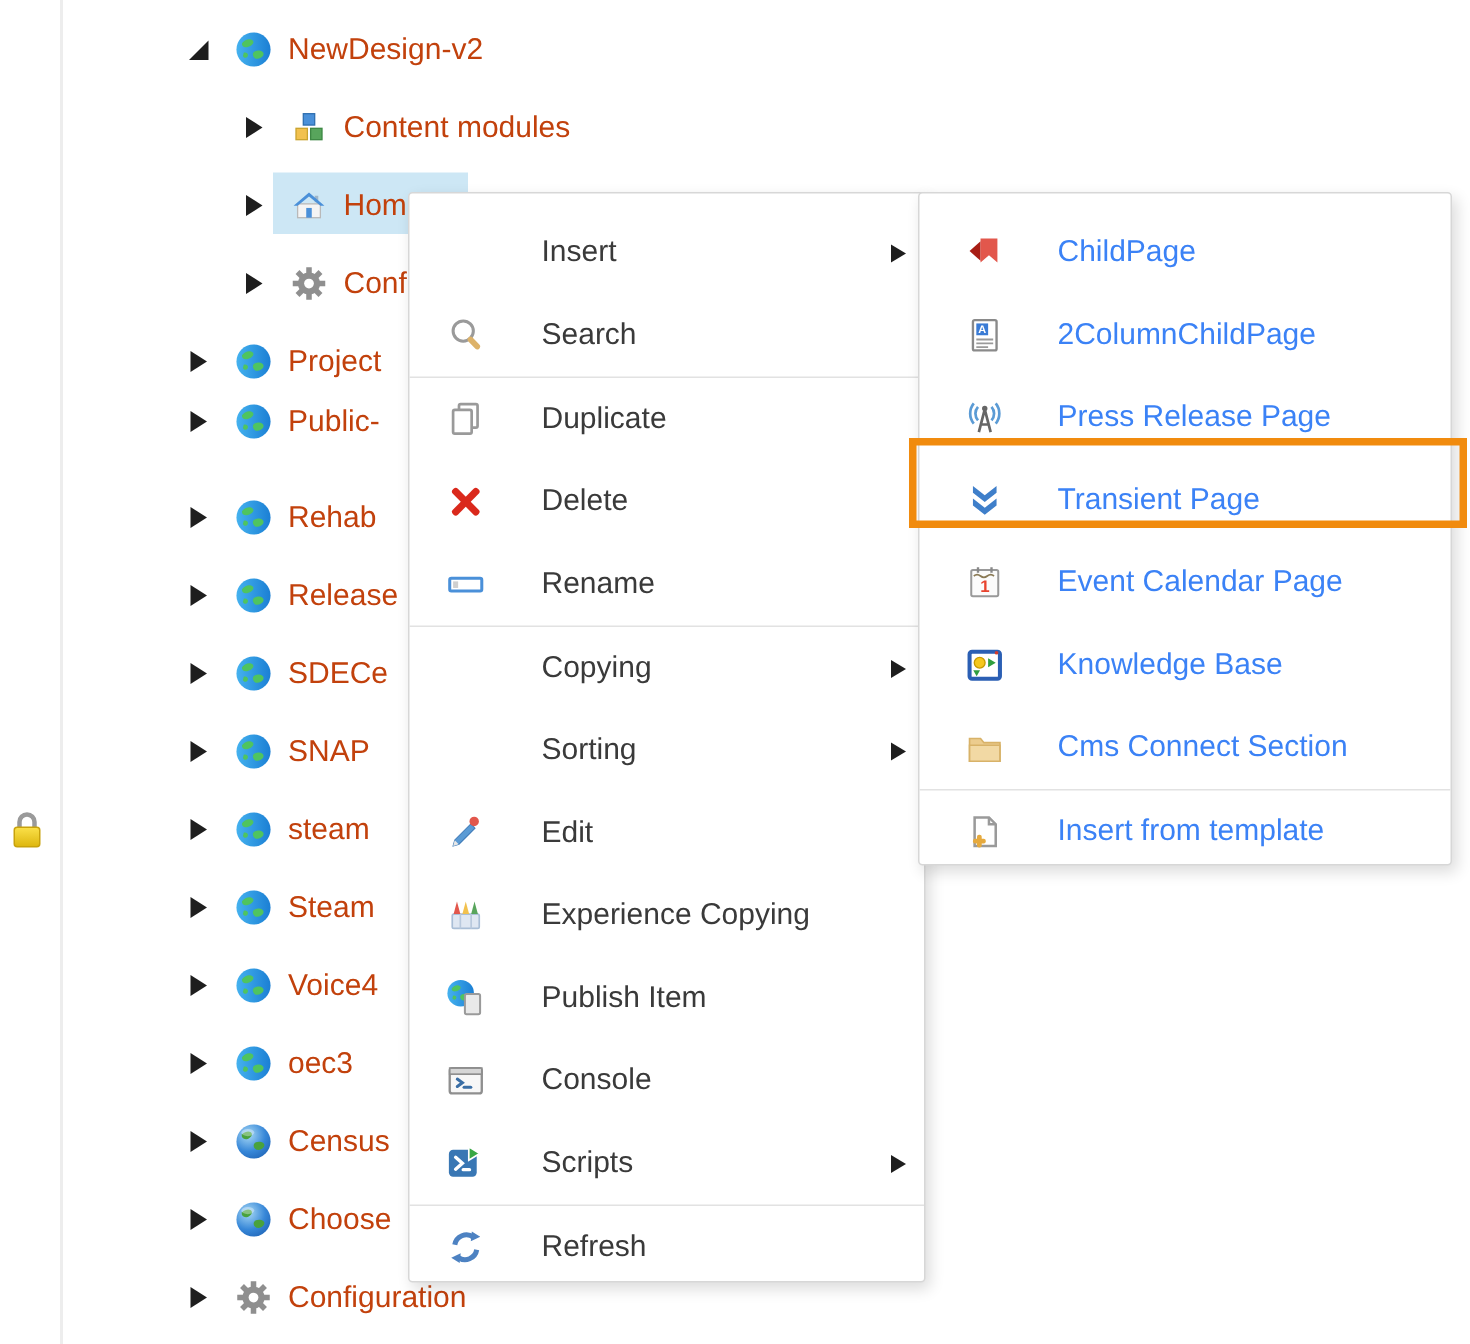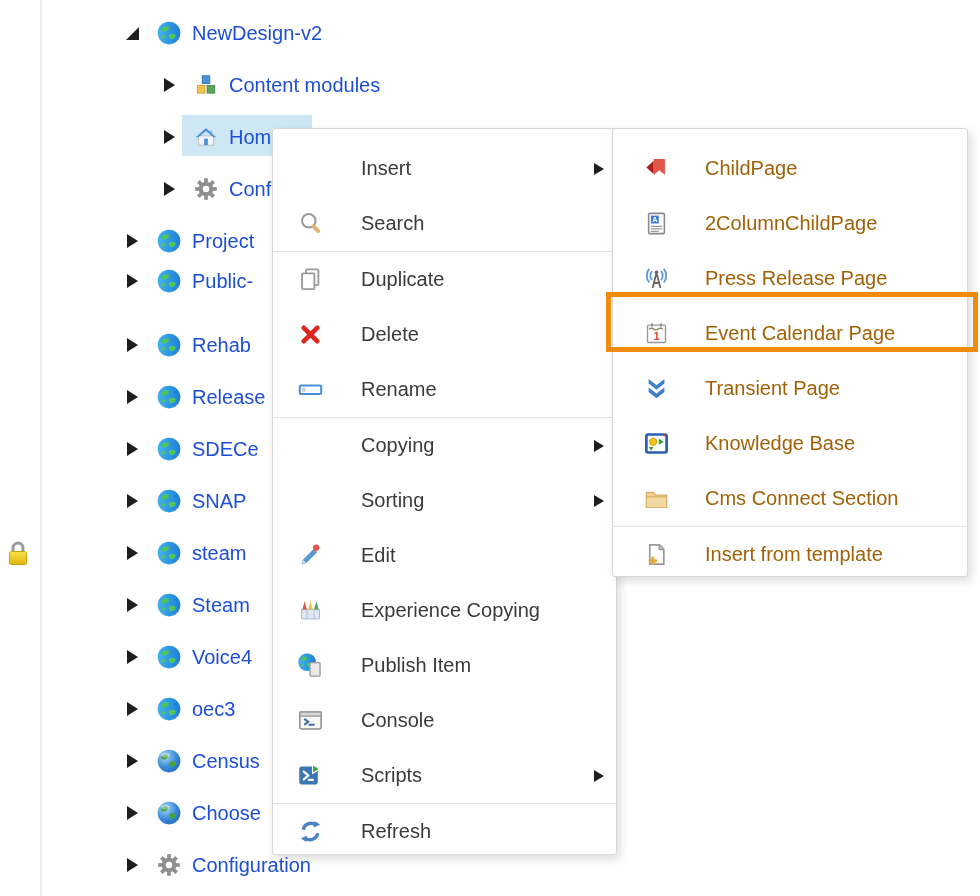--- a/index.html
+++ b/index.html
@@ -9,32 +9,32 @@
   .lock{position:absolute;left:7px;top:538px;width:22px;height:29px;}
   .sel-bg{position:absolute;left:182px;top:115px;width:130px;height:41px;background:#cde7f5;}
   
   .trow{position:absolute;height:52px;display:flex;align-items:center;white-space:nowrap;}
   .lvl0{left:124px;}
   .lvl1{left:161px;}
   .arrow{width:16px;display:flex;justify-content:center;align-items:center;margin-right:16px;flex:0 0 16px;}
   .tri-col{width:0;height:0;border-left:11px solid #1e1e1e;border-top:7px solid transparent;border-bottom:7px solid transparent;}
   .tri-exp{width:0;height:0;border-bottom:13px solid #1e1e1e;border-left:13px solid transparent;}
   .ticon{width:26px;height:26px;flex:0 0 26px;}
-  .tlabel{margin-left:10px;font-size:20px;color:#1d4ed8;}
+  .tlabel{margin-left:10px;font-size:20px;color:#c2410c;}
   
   .menu{position:absolute;background:#fff;border:1px solid #d7d7d7;border-radius:3px;
         box-shadow:3px 4px 10px rgba(0,0,0,.14);padding:12px 0;box-sizing:border-box;}
   .main-menu{left:272px;top:128px;width:345px;height:727px;z-index:10;}
   .sub-menu{left:612px;top:128px;width:356px;height:449px;z-index:11;}
   .mitem{height:55px;display:flex;align-items:center;padding-left:22px;position:relative;cursor:default;}
   .smitem{height:55px;display:flex;align-items:center;padding-left:28px;position:relative;cursor:default;}
   .mi-icon{width:30px;height:30px;flex:0 0 30px;display:flex;align-items:center;justify-content:center;}
   .mi-icon svg{width:27px;height:27px;}
   .mitem .mi-label{margin-left:36px;font-size:20px;color:#3a3a3a;white-space:nowrap;}
-  .smitem .mi-label{margin-left:34px;font-size:20px;color:#a16207;white-space:nowrap;}
+  .smitem .mi-label{margin-left:34px;font-size:20px;color:#3b82f6;white-space:nowrap;}
   .sub-arrow{position:absolute;right:12px;width:0;height:0;border-left:10px solid #1e1e1e;
              border-top:6px solid transparent;border-bottom:6px solid transparent;}
   .msep{height:1px;background:#e2e2e2;}
   .insert-highlight{position:absolute;left:606px;top:292px;width:372px;height:60px;
         border:5px solid #f18b0e;box-sizing:border-box;z-index:30;pointer-events:none;}
   .defs-holder{position:absolute;width:0;height:0;overflow:hidden;}
 </style>
 </head>
 <body>
 
@@ -475,32 +475,32 @@
       <span class="mi-icon">
           <svg>
             <use href="#i-antenna"></use>
           </svg>
         </span>
       <span class="mi-label">Press Release Page</span>
     </div>
     <div class="smitem">
       <span class="mi-icon">
           <svg>
+            <use href="#i-chevrons"></use>
+          </svg>
+        </span>
+      <span class="mi-label">Transient Page</span>
+    </div>
+    <div class="smitem">
+      <span class="mi-icon">
+          <svg>
             <use href="#i-calendar"></use>
           </svg>
         </span>
       <span class="mi-label">Event Calendar Page</span>
-    </div>
-    <div class="smitem">
-      <span class="mi-icon">
-          <svg>
-            <use href="#i-chevrons"></use>
-          </svg>
-        </span>
-      <span class="mi-label">Transient Page</span>
     </div>
     <div class="smitem">
       <span class="mi-icon">
           <svg>
             <use href="#i-kb"></use>
           </svg>
         </span>
       <span class="mi-label">Knowledge Base</span>
     </div>
     <div class="smitem">

